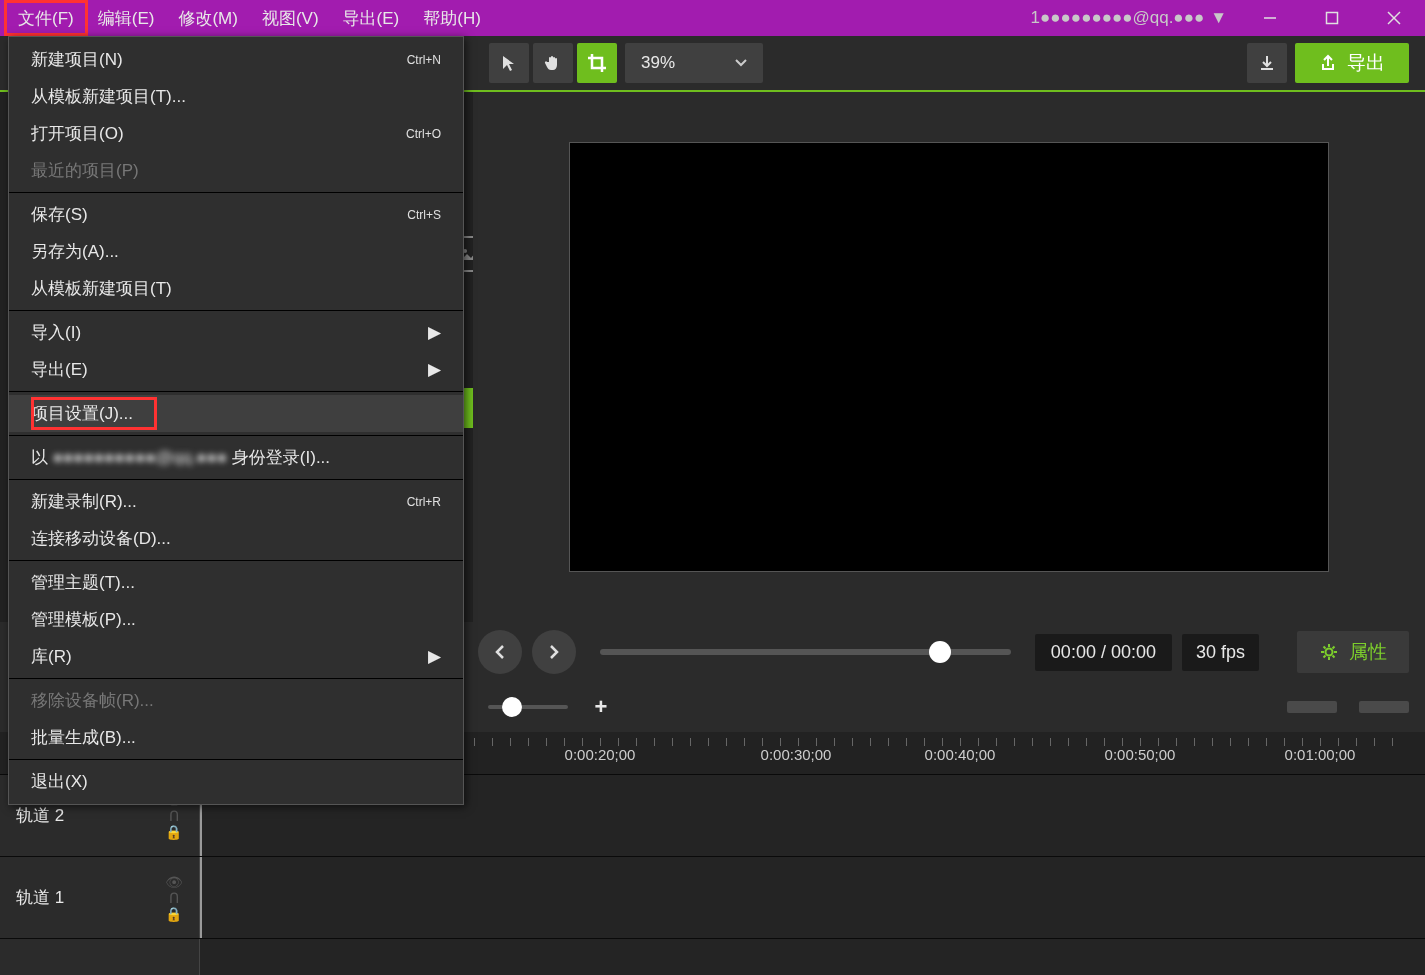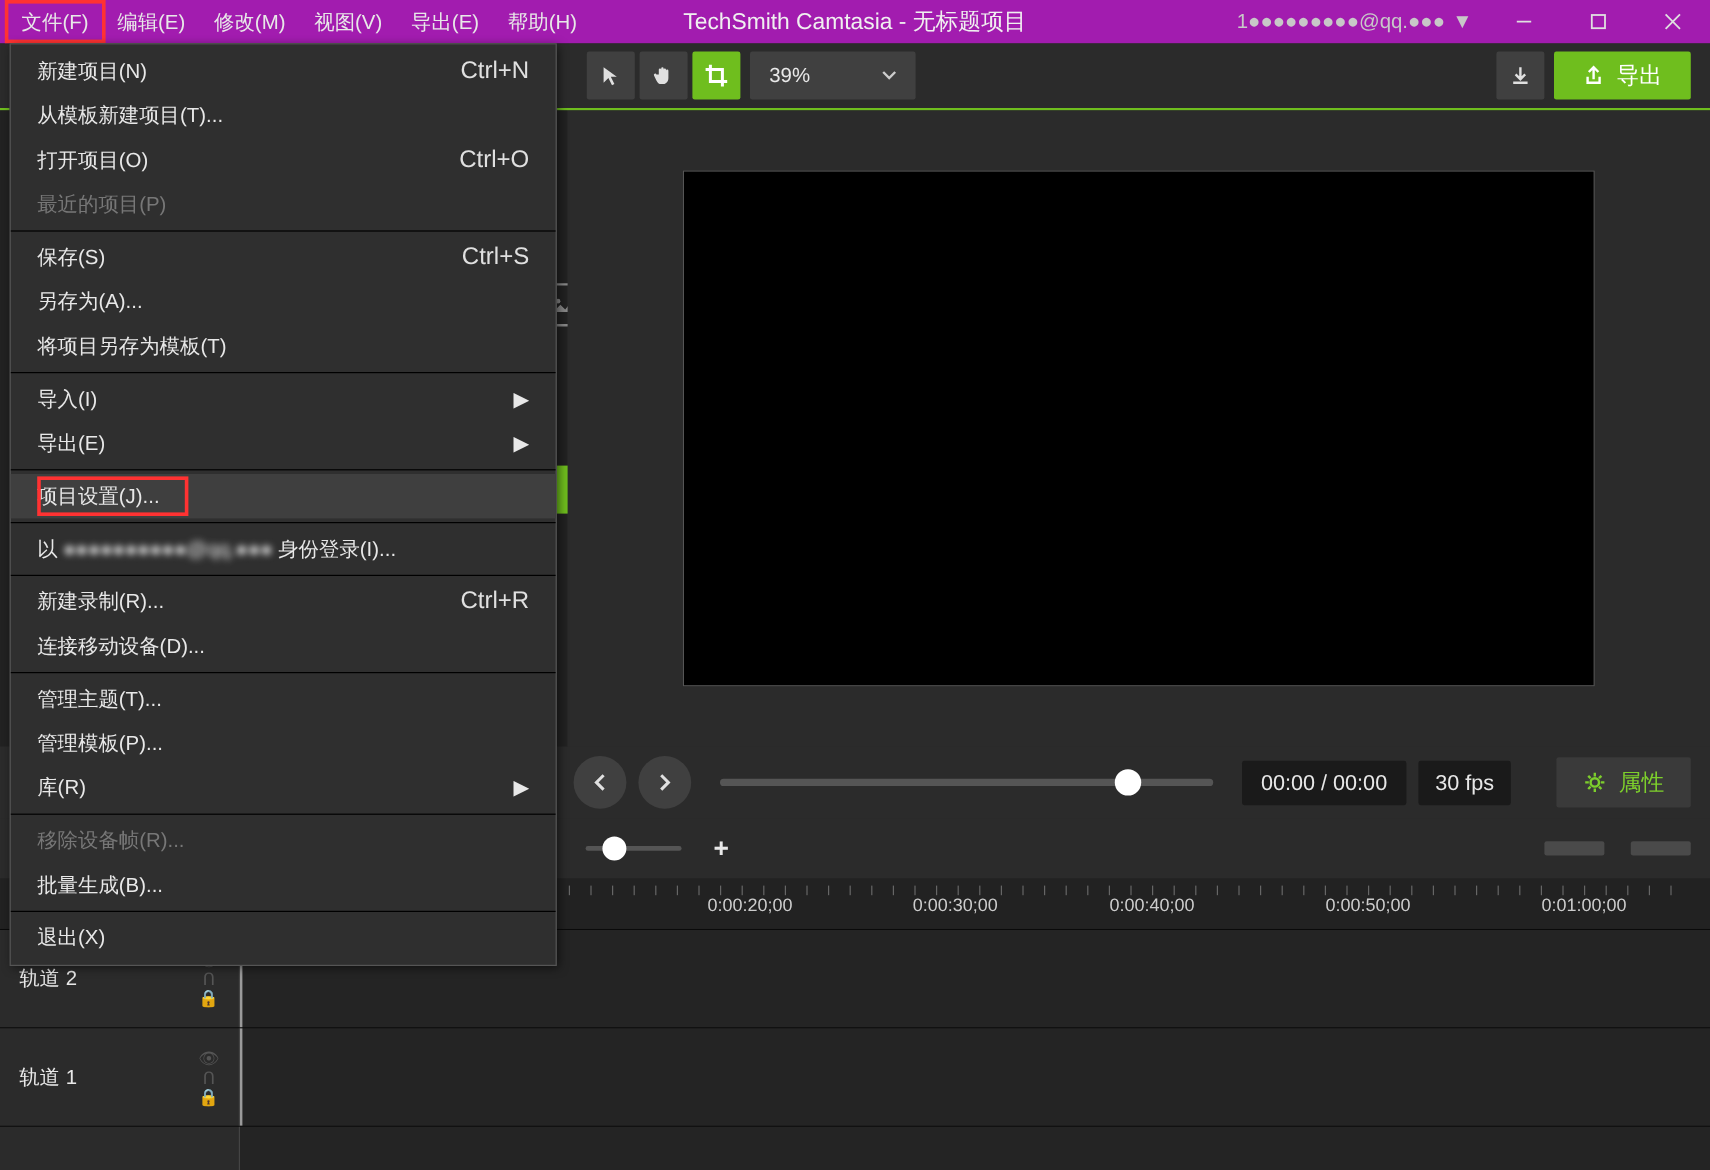--- a/index.html
+++ b/index.html
@@ -71,41 +71,40 @@
 .track-icons { position: absolute; right: 16px; top: 50%; transform: translateY(-50%); display: flex; flex-direction: column; gap: 2px; align-items: center; }
 .track-icons span { font-size: 14px; color: #555; line-height: 1; }
 .track-body { flex: 1; background: #242424; position: relative; }
 .playhead { position: absolute; left: 0px; top: 0; bottom: 0; width: 2px; background: #9a9a9a; }
 
 
 .dropdown { position: absolute; left: 8px; top: 36px; width: 456px; background: #2f2f2f; border: 1px solid #555; box-shadow: 2px 2px 8px rgba(0,0,0,0.6); z-index: 100; padding: 4px 0; }
 .dd-item { height: 37px; display: flex; align-items: center; padding: 0 22px; font-size: 17px; color: #e8e8e8; position: relative; }
 .dd-item.disabled { color: #777; }
 .dd-item.highlighted { background: #3f3f3f; }
-.dd-item .shortcut { margin-left: auto; color: #e0e0e0; font-size: 20px; }
+.dd-item .shortcut { margin-left: auto; color: #e0e0e0; font-size: 12px; }
 .dd-item .arrow { margin-left: auto; }
 .dd-item .redbox { position: absolute; left: 22px; right: 306px; top: 2px; bottom: 2px; border: 3px solid #ff3232; pointer-events: none; }
 .dd-sep { height: 1px; background: #000; margin: 3px 0; }
 .blur-txt { filter: blur(3px); display: inline-block; }
 
 svg { display: block; }
 </style>
 </head>
 <body>
 
 <div class="titlebar">
   <div class="menubar">
     <div class="mitem active">文件(F)</div>
     <div class="mitem">编辑(E)</div>
     <div class="mitem">修改(M)</div>
     <div class="mitem">视图(V)</div>
     <div class="mitem">导出(E)</div>
     <div class="mitem">帮助(H)</div>
   </div>
-  <div class="title-center">TechSmith Camtasia - 无标题项目</div>
   <div class="title-right">
     <div class="account">
       <span>1●●●●●●●●●@qq.●●●</span>
       <span>▼</span>
     </div>
     <div class="winbtn">
       <svg viewBox="0 0 14 14">
           <line x1="1" y1="7" x2="13" y2="7" stroke="#e0e0e0" stroke-width="1.5"></line>
         </svg>
     </div>
@@ -284,21 +283,21 @@
       <div class="rtick" style="left: 1102px;"></div>
       <div class="rtick" style="left: 1120px;"></div>
       <div class="rtick" style="left: 1138px;"></div>
       <div class="rtick" style="left: 1156px;"></div>
       <div class="rtick" style="left: 1174px;"></div>
       <div class="rtick" style="left: 1192px;"></div>
     </div>
   <div class="ruler-labels">
       <span class="ruler-label" style="left: 40px;">0:00:00;00</span>
       <span class="ruler-label" style="left: 220px;">0:00:10;00</span>
-      <span class="ruler-label" style="left: 400px; margin-left: 25px;">0:00:20;00</span>
+      <span class="ruler-label" style="left: 400px;">0:00:20;00</span>
       <span class="ruler-label" style="left: 580px; margin-left: 16px;">0:00:30;00</span>
       <span class="ruler-label" style="left: 760px;">0:00:40;00</span>
       <span class="ruler-label" style="left: 940px;">0:00:50;00</span>
       <span class="ruler-label" style="left: 1120px;">0:01:00;00</span>
     </div>
 </div>
 
 <div class="tl-tracks">
   <div class="track">
     <div class="track-header">
@@ -349,21 +348,21 @@
   </div>
   <div class="dd-sep"></div>
   <div class="dd-item">
     <span>保存(S)</span>
       <span class="shortcut">Ctrl+S</span>
   </div>
   <div class="dd-item">
     <span>另存为(A)...</span>
   </div>
   <div class="dd-item">
-    <span>将项目另存为模板(T)</span>
+    <span>从模板新建项目(T)</span>
   </div>
   <div class="dd-sep"></div>
   <div class="dd-item">
     <span>导入(I)</span>
       <span class="arrow">▶</span>
   </div>
   <div class="dd-item">
     <span>导出(E)</span>
       <span class="arrow">▶</span>
   </div>

